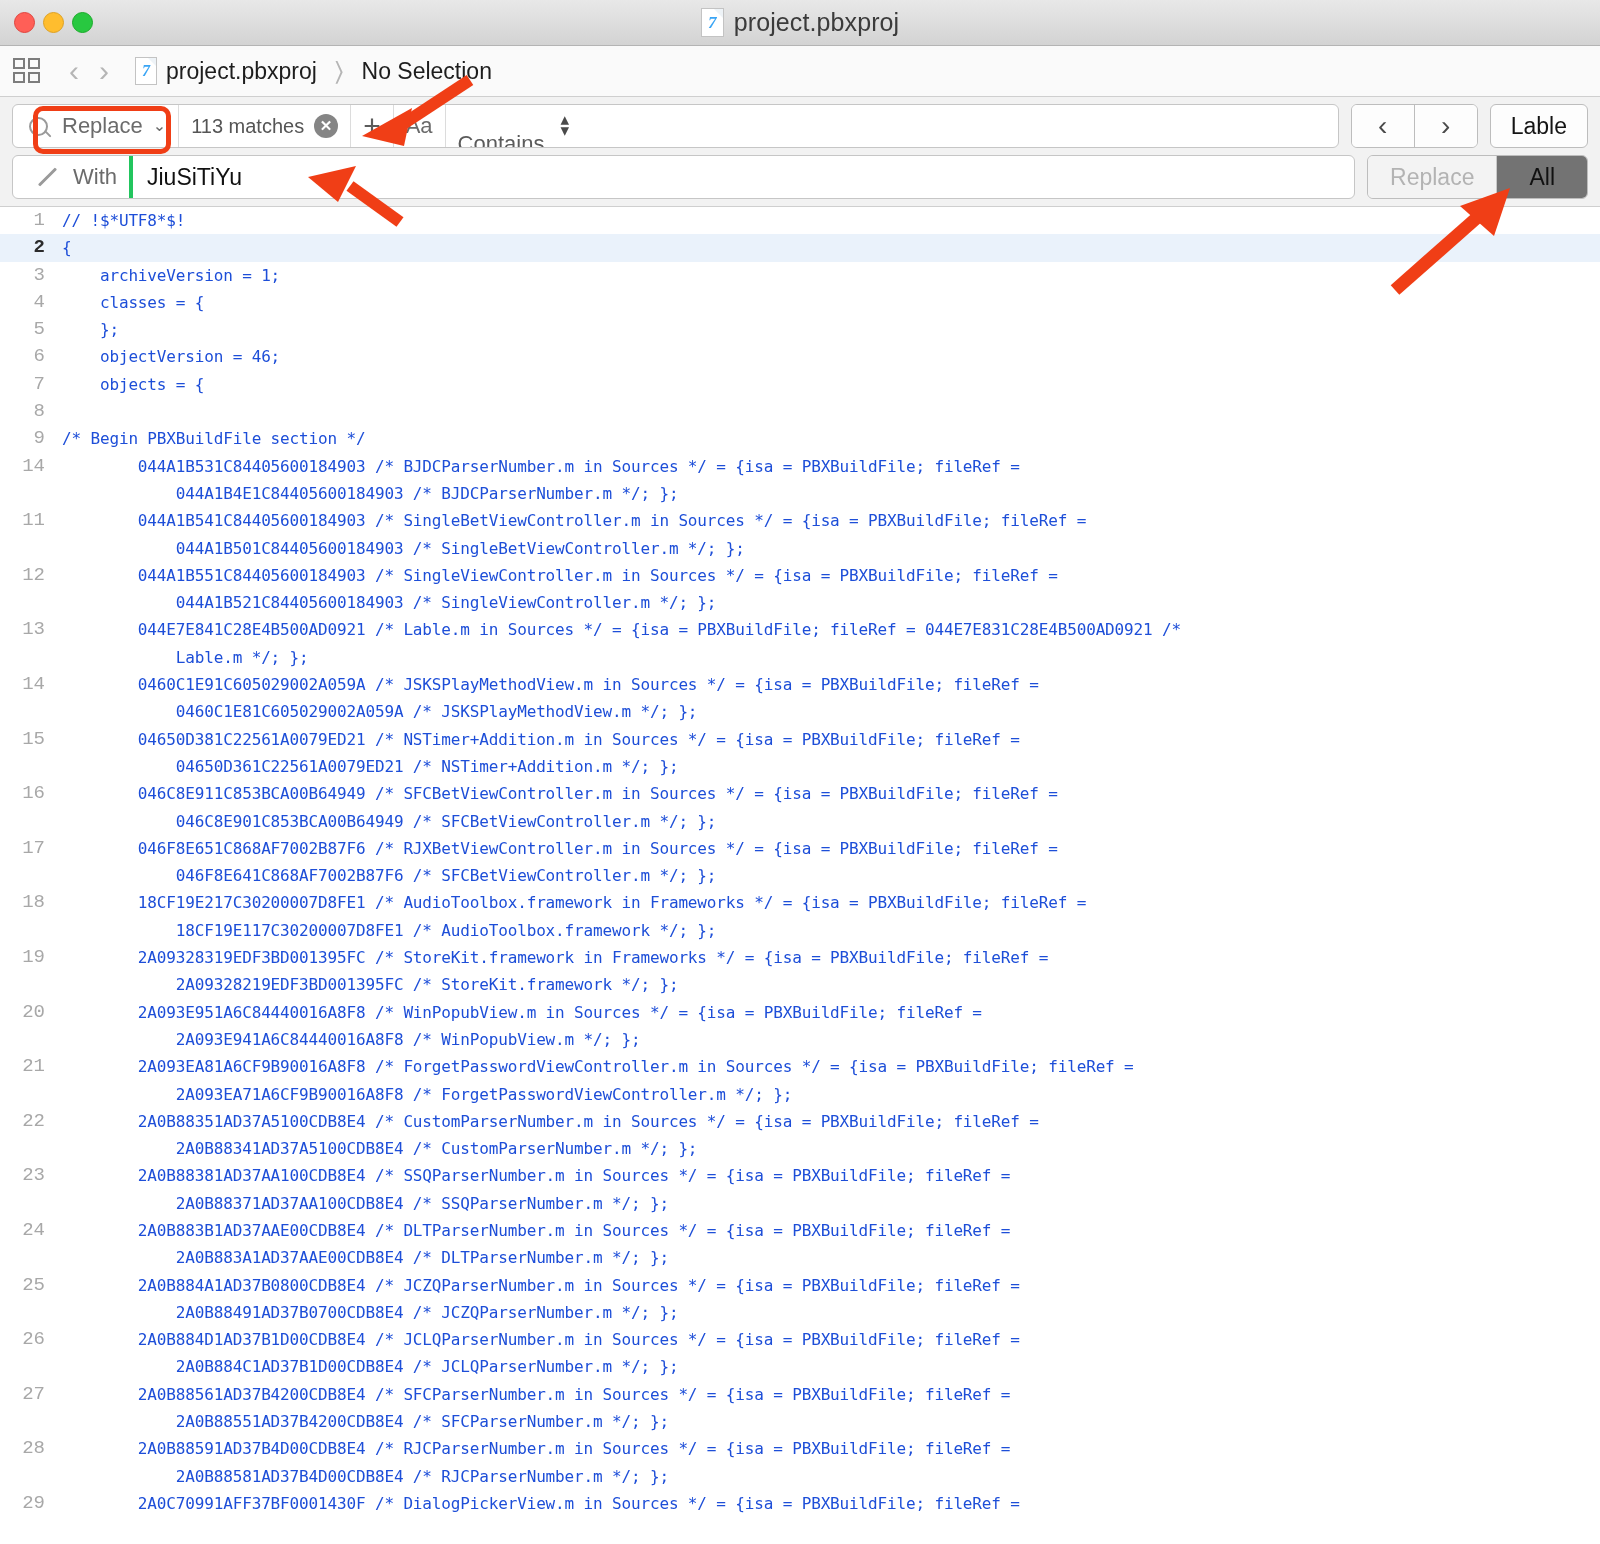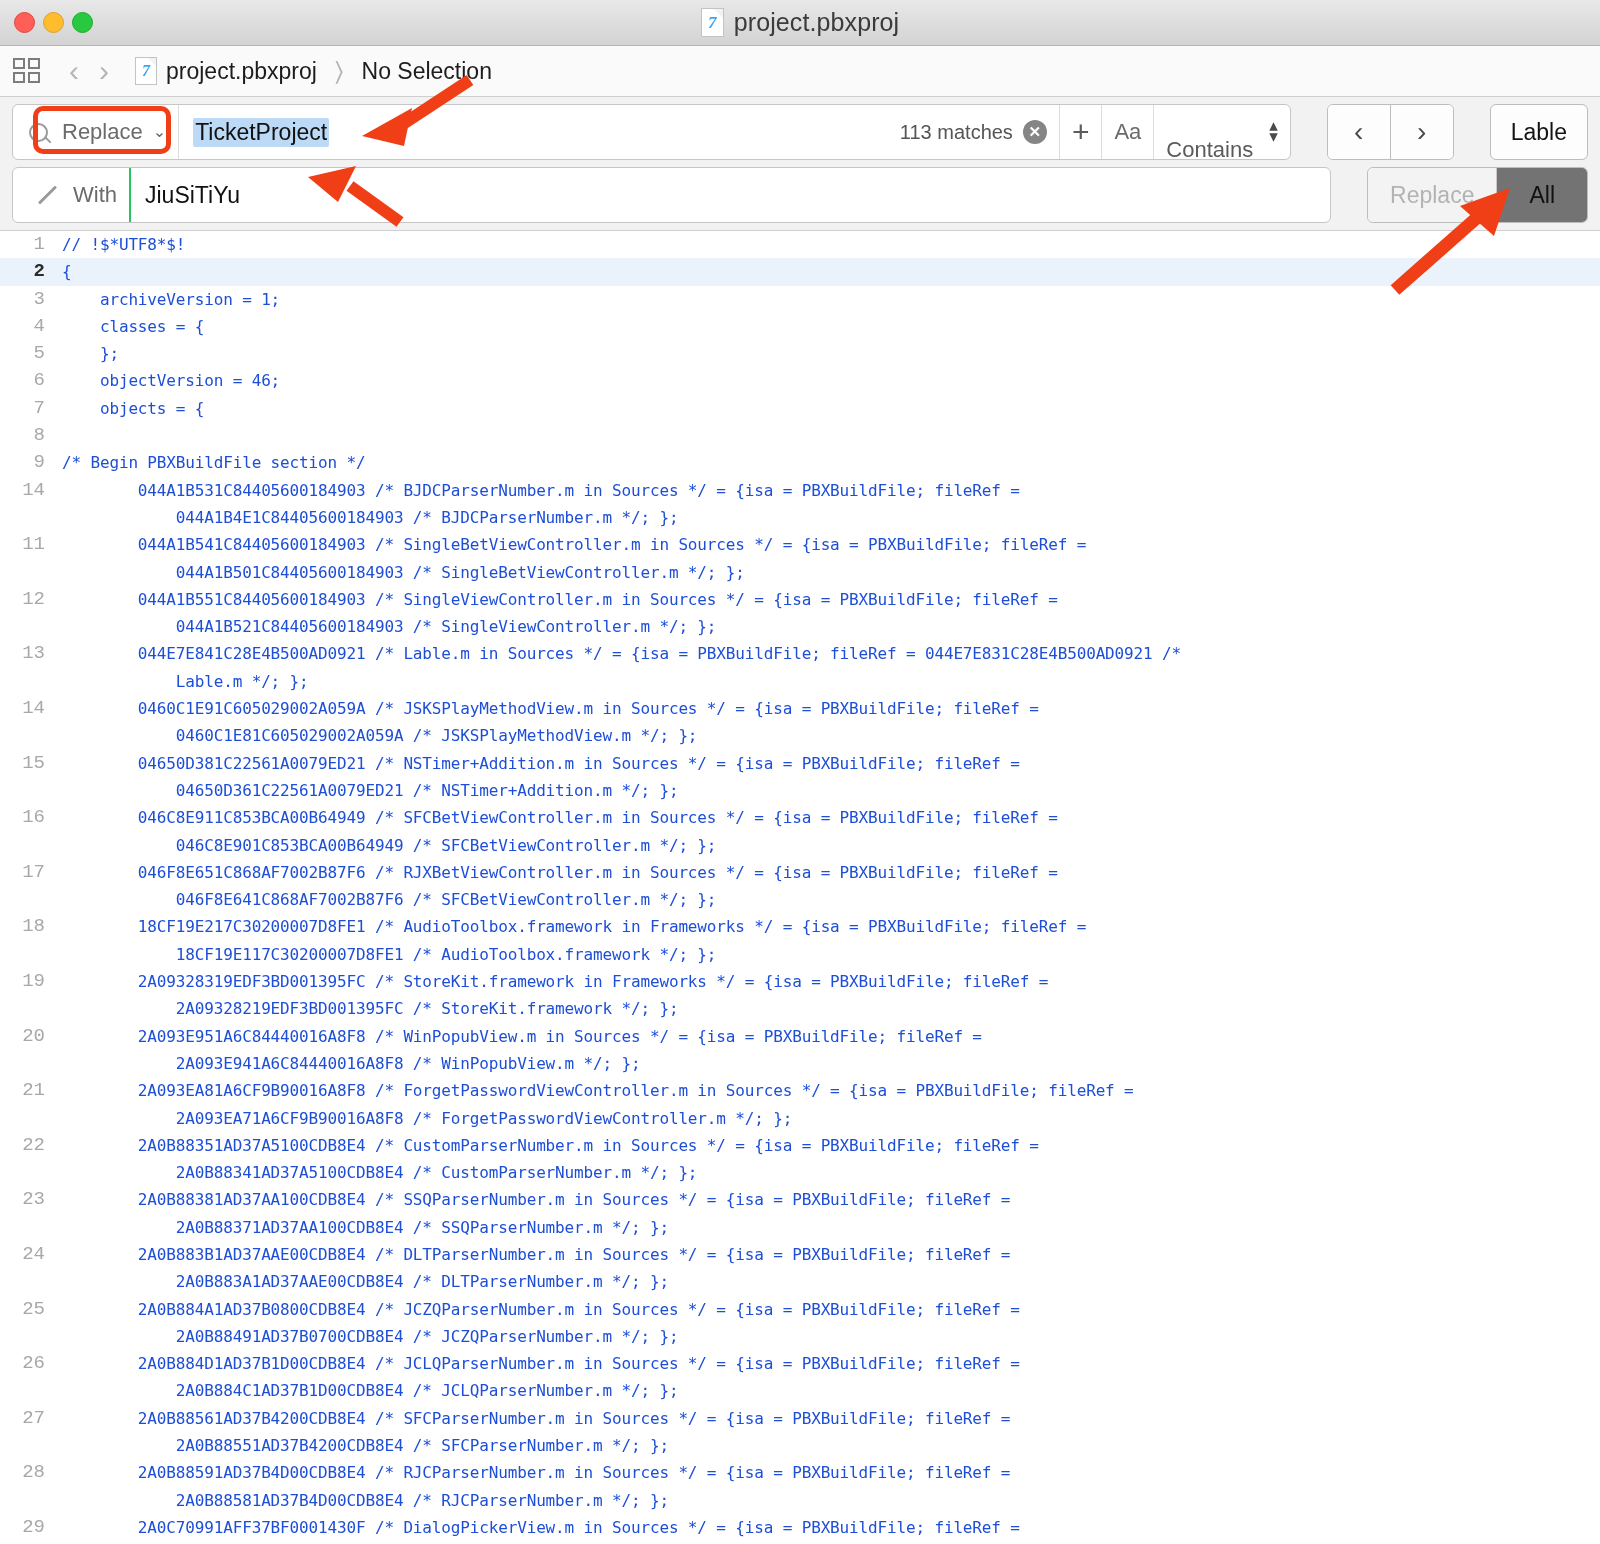--- a/index.html
+++ b/index.html
@@ -148,23 +148,22 @@
   
   .findbar {
     position: relative;
     background: #f2f2f2;
     padding: 7px 12px 0 12px;
     border-bottom: 1px solid #cfcfcf;
   }
   .find-row {
     display: flex;
     align-items: stretch;
-    height: 56px;
+    height: 44px;
     margin-bottom: 7px;
-    gap: 24px;
   }
   .find-field {
     flex: 1 1 auto;
     display: flex;
     align-items: center;
     background: #ffffff;
     border: 1px solid #c6c6c6;
     border-radius: 6px;
     overflow: hidden;
     min-width: 0;
@@ -450,23 +449,20 @@
 
   <div class="findbar">
 
     <div class="find-row">
       <div class="find-field">
         <span class="seg">
           <span class="magnifier"></span>
           <span class="mode-label">Replace</span>
           <span class="chev-down">⌄</span>
         </span>
-        <span class="query-zone" title="Search">
-          <span class="query-text">TicketProject</span>
-        </span>
         <span class="seg">
           <span class="matches">113 matches</span>
           <span class="clear-x">✕</span>
         </span>
         <span class="seg">
           <span class="plus-glyph">+</span>
         </span>
         <span class="seg">
           <span class="aa-glyph">Aa</span>
         </span>
@@ -481,21 +477,21 @@
 
       <div class="btn-group">
         <span class="gbtn">‹</span>
         <span class="gbtn">›</span>
       </div>
       <div class="done-btn">Lable</div>
     </div>
 
     <div class="find-row">
       <div class="with-field">
-        <span class="seg noborder" style="border-right:2px solid #22c55e;">
+        <span class="seg noborder" style="border-right:4px solid #22c55e;">
           <span class="pencil"></span>
           <span class="with-label">With</span>
         </span>
         <span class="with-value" title="Replace">JiuSiTiYu</span>
       </div>
       <div class="repl-group">
         <span class="repl-btn">Replace</span>
         <span class="repl-btn all">All</span>
       </div>
     </div>

